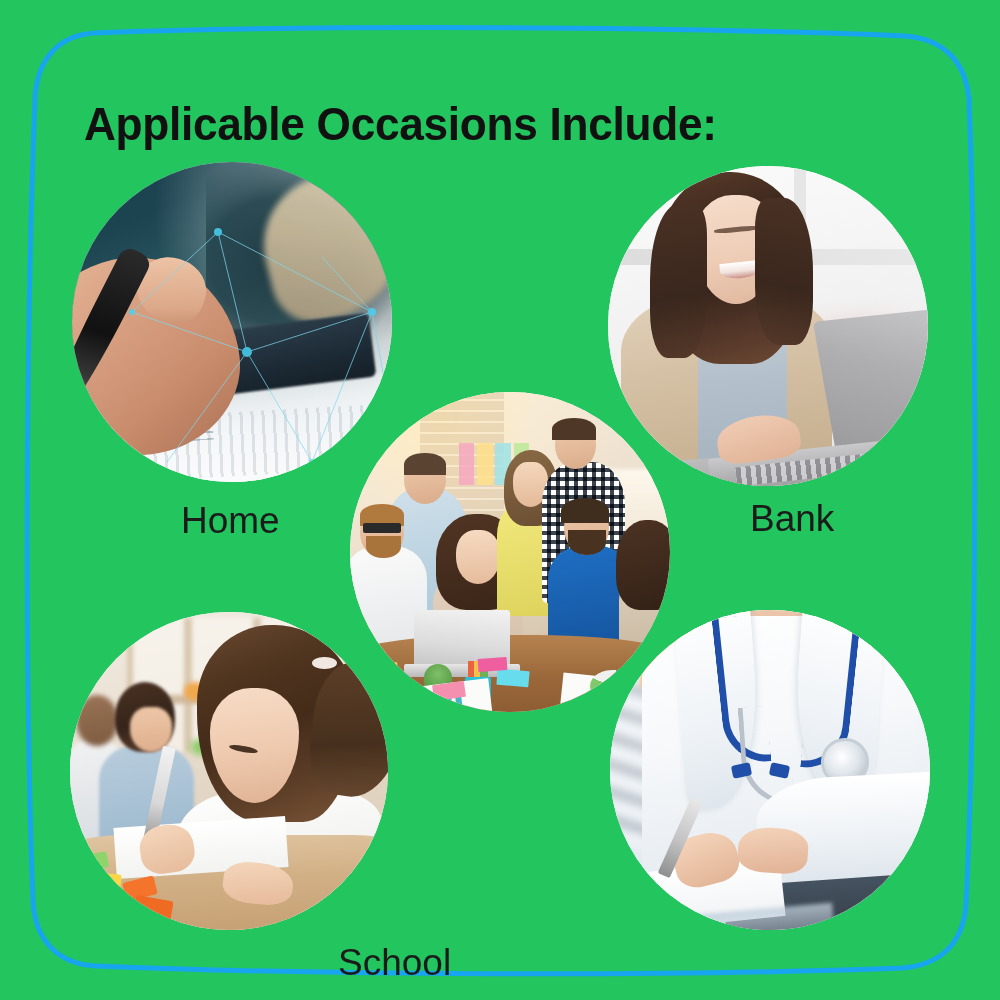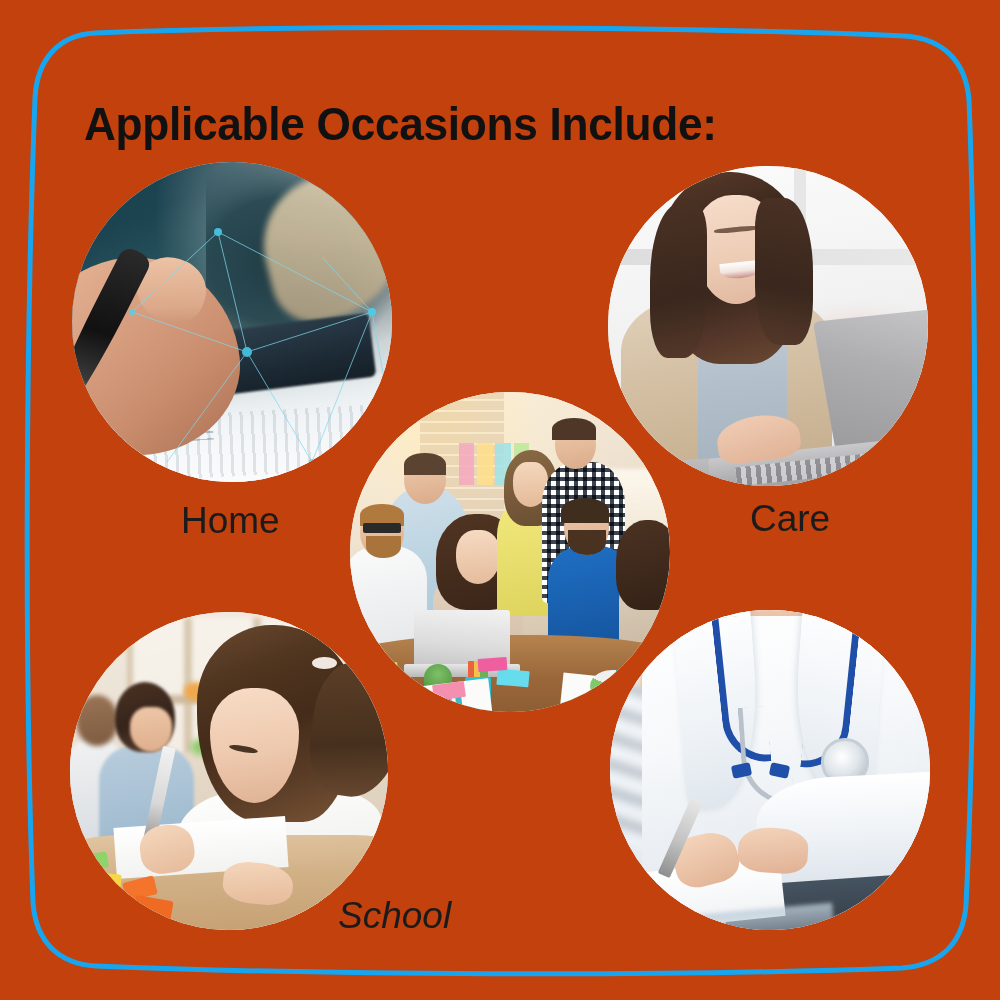--- a/index.html
+++ b/index.html
@@ -9,21 +9,21 @@
     height: 1000px;
     background: #ffffff;
     font-family: "Liberation Sans", sans-serif;
     overflow: hidden;
   }
 
   #stage {
     position: relative;
     width: 1000px;
     height: 1000px;
-    background: #c2410c;
+    background: #22c55e;
   }
 
   
   .frame-svg {
     position: absolute;
     left: 0; top: 0;
     width: 1000px; height: 1000px;
     pointer-events: none;
     z-index: 5;
   }
@@ -646,21 +646,21 @@
     <div class="lay home-brow"></div>
     <div class="lay home-smile"></div>
     <div class="lay home-hair-front"></div>
     <div class="lay home-hair-front2"></div>
     <div class="lay home-laptop-screen"></div>
     <div class="lay home-desk"></div>
     <div class="lay home-laptop-base"></div>
     <div class="lay home-keys"></div>
     <div class="lay home-hands"></div>
   </div>
-  <div class="caption" style="left:750px; top:498px;">Care</div>
+  <div class="caption" style="left:750px; top:498px;">Bank</div>
 
   <div class="circle" style="left:350px; top:392px; width:320px; height:320px;">
     <div class="ph office-bg"></div>
     <div class="lay office-brick"></div>
     <div class="lay office-window"></div>
     <div class="lay office-notes"></div>
 
     <div class="p body" style="left:11%; top:30%; width:26%; height:46%; background:linear-gradient(170deg,#cfe0ea,#a9c6d8);"></div>
     <div class="p head" style="left:17%; top:20%; width:13%; height:15%; background:linear-gradient(170deg,#f0cdae,#d9ab8a);"></div>
     <div class="p" style="left:17%; top:19%; width:13%; height:7%; background:#5a4330; border-radius:50% 50% 0 0;"></div>
@@ -734,21 +734,21 @@
     <div class="lay school-desk"></div>
     <div class="lay school-paper"></div>
     <div class="lay school-pen"></div>
     <div class="lay school-hand1"></div>
     <div class="lay school-hand2"></div>
     <div class="school-letter" style="left:2%; bottom:19%; width:10%; height:5%; background:#8fd46a; transform:rotate(-10deg);"></div>
     <div class="school-letter" style="left:5%; bottom:12%; width:11%; height:6%; background:#f7d648; transform:rotate(6deg);"></div>
     <div class="school-letter" style="left:17%; bottom:10%; width:10%; height:6%; background:#f4742c; transform:rotate(-14deg);"></div>
     <div class="school-letter" style="left:20%; bottom:3%; width:12%; height:7%; background:#ef6a23; transform:rotate(10deg);"></div>
   </div>
-  <div class="caption" style="left:338px; top:895px;font-style:italic;">School</div>
+  <div class="caption" style="left:338px; top:942px;">School</div>
 
   <div class="circle" style="left:610px; top:610px; width:320px; height:320px;">
     <div class="ph hc-bg"></div>
     <div class="lay hc-blurbg"></div>
     <div class="lay hc-orange"></div>
     <div class="lay hc-neck"></div>
     <div class="lay hc-sweater"></div>
     <div class="lay hc-coat"></div>
     <div class="lay hc-lapel-l"></div>
     <div class="lay hc-lapel-r"></div>

